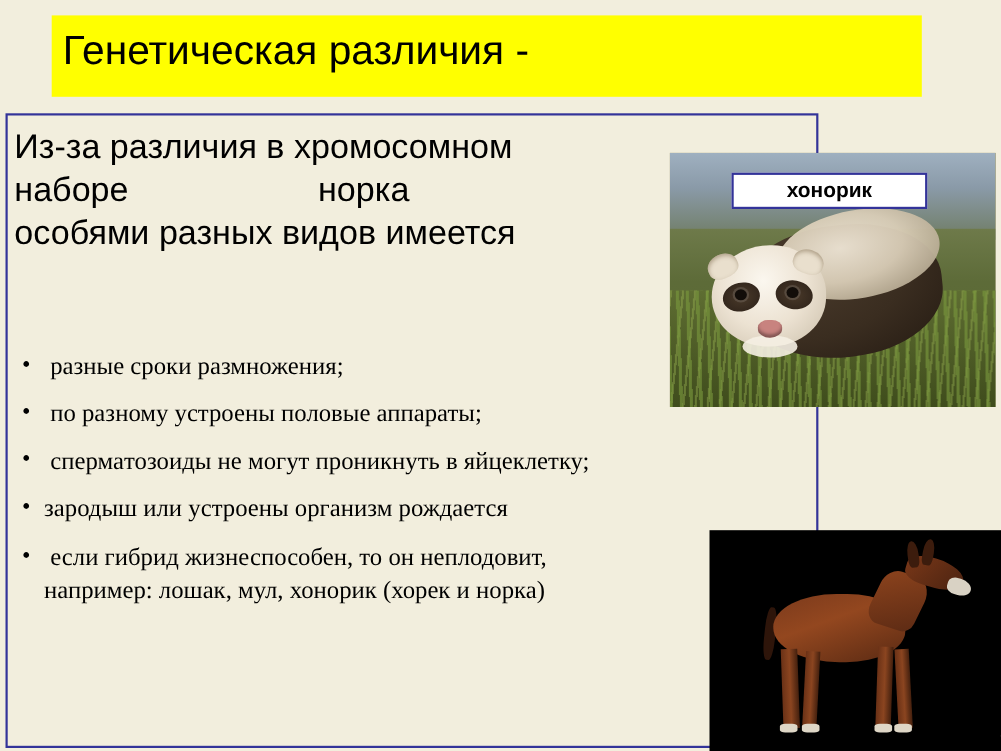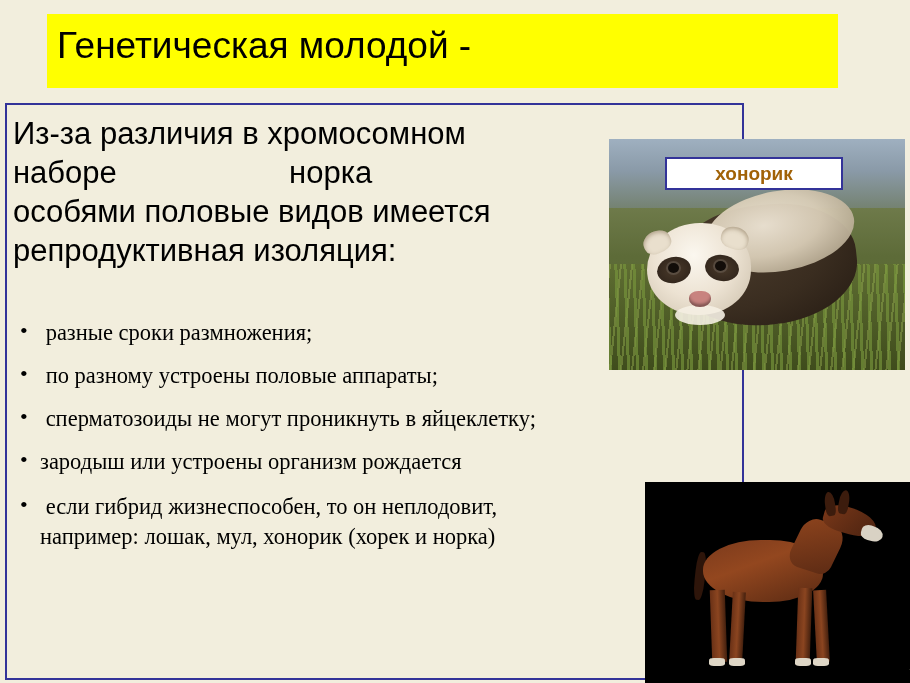--- a/index.html
+++ b/index.html
@@ -226,21 +226,21 @@
     border: 2px solid #333399;
     box-sizing: border-box;
     display: flex;
     align-items: center;
     justify-content: center;
   }
   .photo-label span {
     font-family: "Liberation Sans", sans-serif;
     font-weight: bold;
     font-size: 19px;
-    color: #a16207;
+    color: #000000;
   }
 
   
   .photo-mule {
     position: absolute;
     left: 645px;
     top: 482px;
     width: 307px;
     height: 201px;
     background: #000;
@@ -320,30 +320,29 @@
     letter-spacing: 1px;
     color: #9a9a86;
   }
 </style>
 </head>
 <body>
 
 <div class="slide">
 
   <div class="title-banner">
-    <div class="title-text">Генетическая молодой -</div>
+    <div class="title-text">Генетическая различия -</div>
   </div>
 
   <div class="body-box"></div>
 
   <div class="intro">
     <span class="line">Из-за различия в хромосомном</span>
     <span class="line">наборе                    норка</span>
-    <span class="line">особями половые видов имеется</span>
-    <span class="line">репродуктивная изоляция:</span>
+    <span class="line">особями разных видов имеется</span>
   </div>
 
   <div class="bullets">
 
     <div class="bullet tight">
       <span class="dot">•</span>
       <span class="txt">
         <span class="ln"> разные сроки размножения;</span>
       </span>
     </div>

